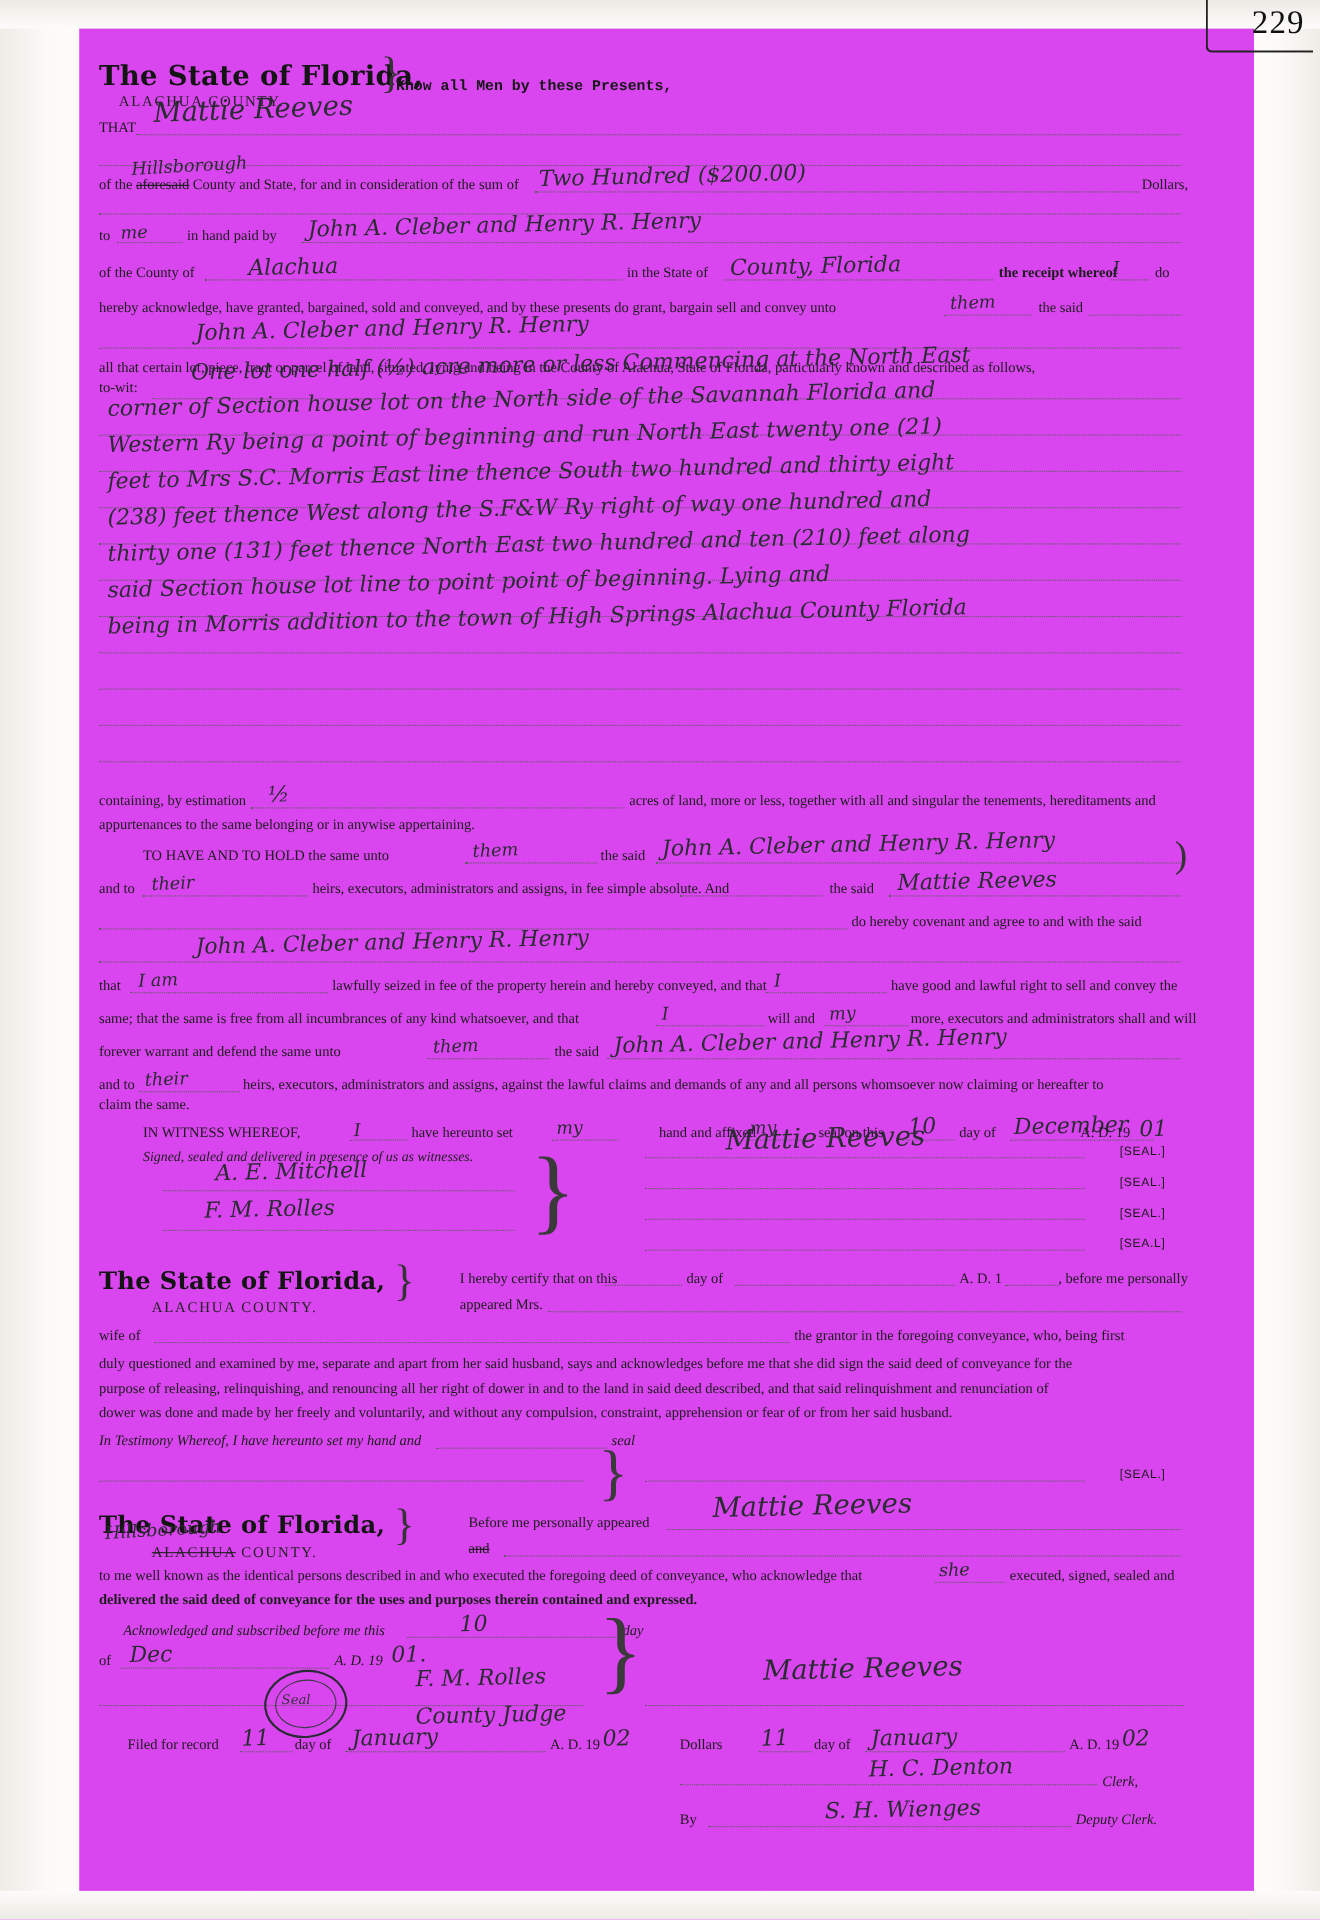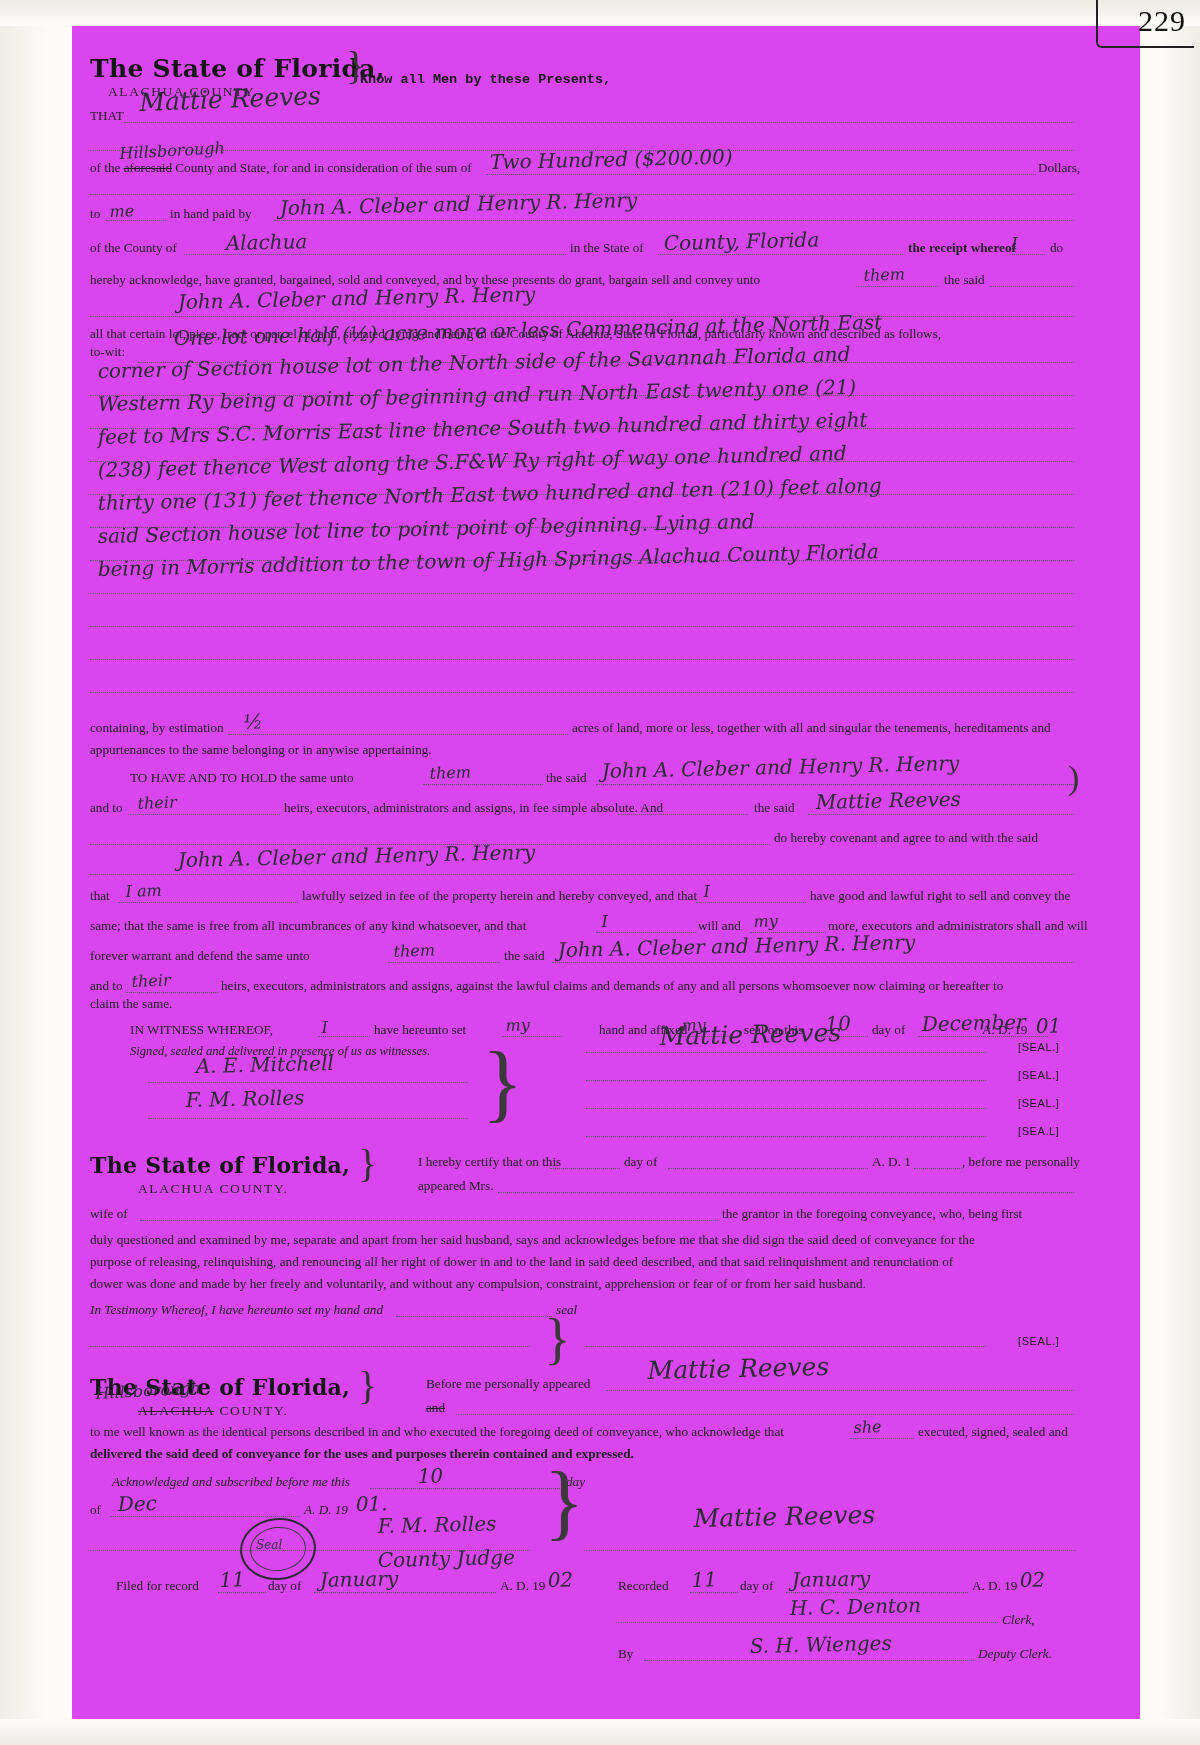--- a/index.html
+++ b/index.html
@@ -405,21 +405,21 @@
 
     <div class="abs body-text" style="left:38px; top:1552px;">Filed for record</div>
     <div class="abs rule-row" style="left:140px; top:1566px; width:48px;"></div>
     <div class="abs hand hand-md slant" style="left:142px; top:1542px;">11</div>
     <div class="abs body-text" style="left:190px; top:1552px;">day of</div>
     <div class="abs rule-row" style="left:236px; top:1566px; width:182px;"></div>
     <div class="abs hand hand-md slant3" style="left:242px; top:1542px;">January</div>
     <div class="abs body-text" style="left:422px; top:1552px;">A. D. 19</div>
     <div class="abs hand hand-md slant3" style="left:470px; top:1542px;">02</div>
 
-    <div class="abs body-text" style="left:540px; top:1552px;">Recorded</div>
+    <div class="abs body-text" style="left:540px; top:1552px;">Dollars</div>
     <div class="abs rule-row" style="left:612px; top:1566px; width:48px;"></div>
     <div class="abs hand hand-md slant" style="left:614px; top:1542px;">11</div>
     <div class="abs body-text" style="left:662px; top:1552px;">day of</div>
     <div class="abs rule-row" style="left:708px; top:1566px; width:182px;"></div>
     <div class="abs hand hand-md slant3" style="left:714px; top:1542px;">January</div>
     <div class="abs body-text" style="left:894px; top:1552px;">A. D. 19</div>
     <div class="abs hand hand-md slant3" style="left:942px; top:1542px;">02</div>
 
     <div class="abs rule-row" style="left:540px; top:1596px; width:380px;"></div>
     <div class="abs hand hand-md slant3" style="left:712px; top:1570px;">H. C. Denton</div>

